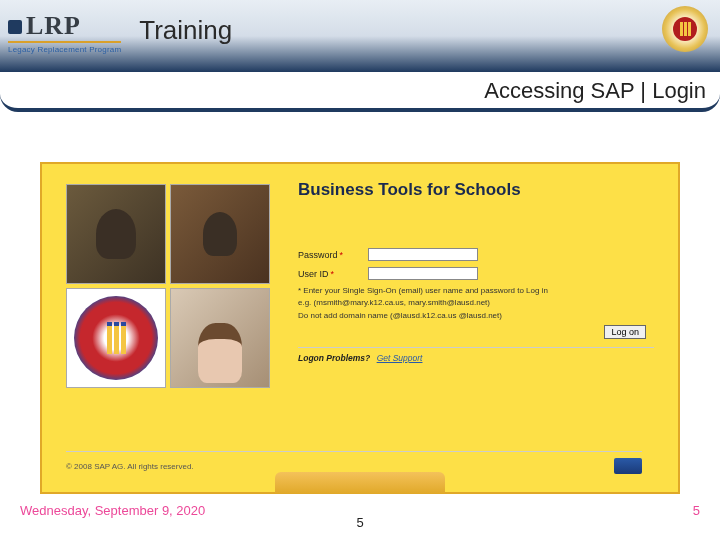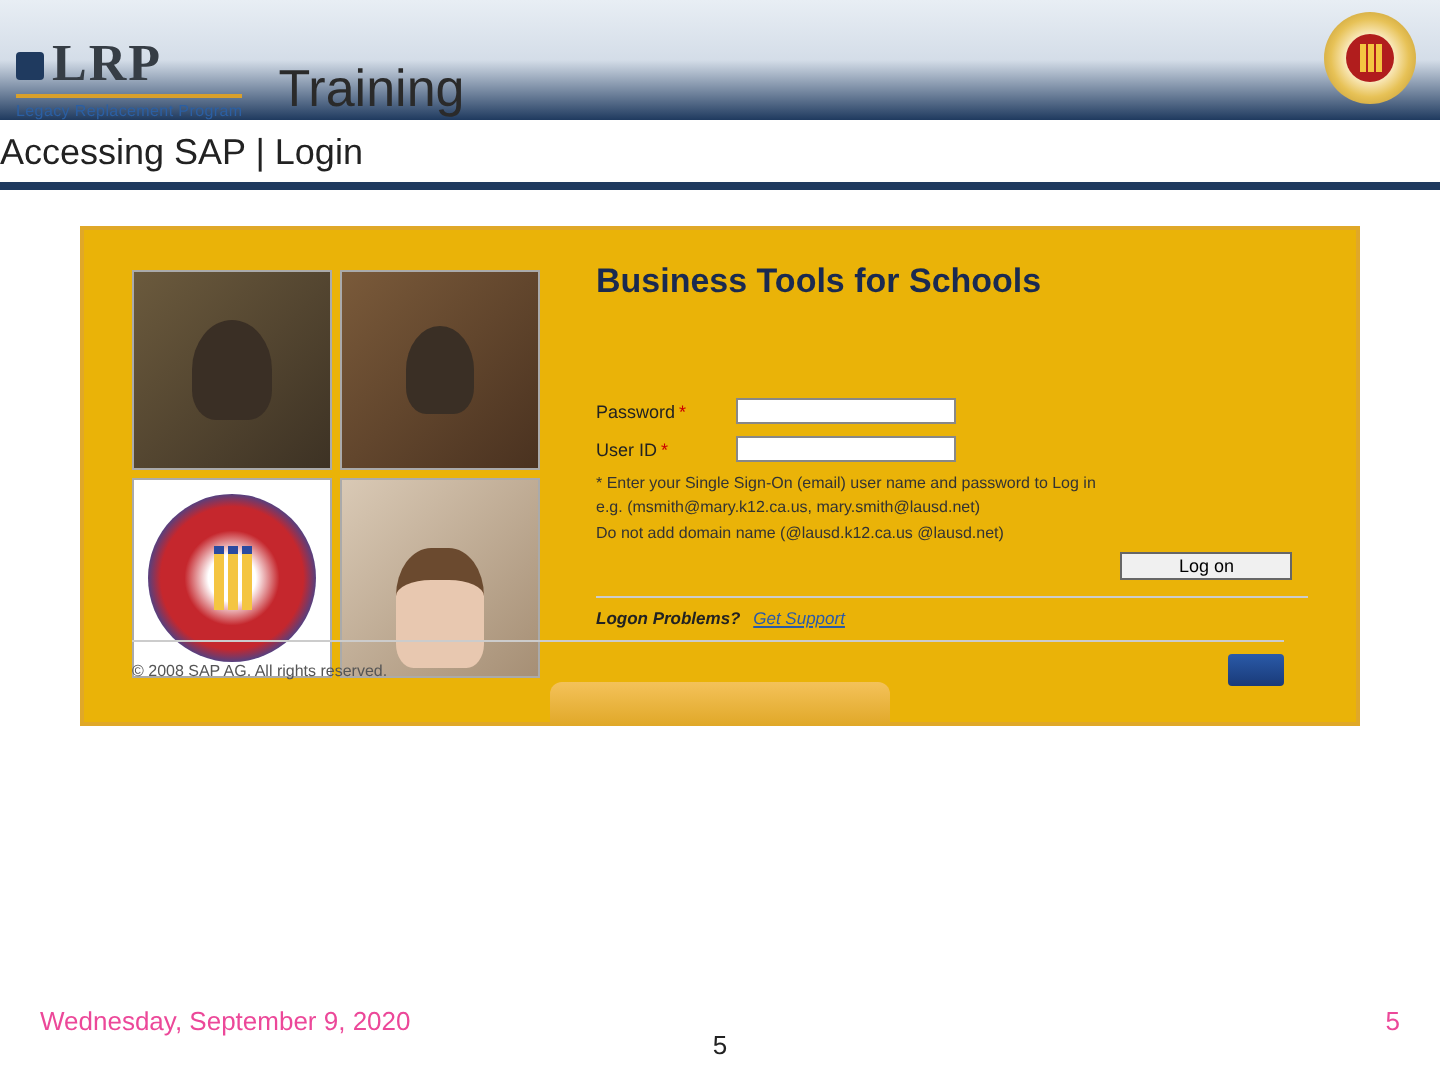--- a/index.html
+++ b/index.html
@@ -5,25 +5,25 @@
   * { box-sizing: border-box; margin: 0; padding: 0; }
   body {
     width: 720px;
     height: 540px;
     font-family: Arial, sans-serif;
     background: #fff;
     position: relative;
     overflow: hidden;
   }
   .header-band {
-    height: 60px;
+    height: 72px;
     background: linear-gradient(to bottom, #e8eef4 0%, #d4dde8 50%, #1f3a5f 100%);
     position: relative;
     display: flex;
-    align-items: flex-end;
+    align-items: center;
   }
   .lrp-block {
     display: flex;
     flex-direction: column;
     margin-left: 8px;
     margin-top: -8px;
   }
   .lrp-logo {
     display: flex;
     align-items: baseline;
@@ -70,32 +70,35 @@
     width: 24px; height: 24px;
     border-radius: 50%;
     background: #b11d1d;
     display: flex; align-items:center; justify-content:center;
   }
   .seal-pencils { display:flex; gap:1px; }
   .seal-pencils span { width:3px; height:14px; background:#f4c542; display:block; }
   .subheader {
     background: #fff;
     padding: 6px 14px 4px 0;
-    font-size: 18px;
+    font-size: 22px;
     color: #222;
+    text-align: right;
     border-bottom: 4px solid #1f3a5f;
+    border-radius: 18px;
   }
   .main {
     padding: 18px 40px 0 40px;
   }
   .portal {
     border: 2px solid #e0a828;
-    background: #eab308;
-    height: 250px;
+    background: #fde047;
+    height: 332px;
     position: relative;
+    margin-top: 32px;
   }
   .portal-inner {
     padding: 20px 24px 0 24px;
     display: flex;
   }
   .img-grid {
     display: grid;
     grid-template-columns: 100px 100px;
     grid-template-rows: 100px 100px;
     gap: 4px;
@@ -158,21 +161,21 @@
     margin-top: 2px;
   }
   .logon-row {
     display: flex;
     justify-content: flex-end;
     margin-top: 4px;
     padding-right: 8px;
   }
   .logon-btn {
     font-size: 9px;
-    padding: 1px 28px;
+    padding: 1px 6px;
     border: 1px solid #666;
     background: #f0f0f0;
     cursor: pointer;
   }
   .divider {
     border-top: 1px solid #ccc;
     margin: 8px 0 5px 0;
   }
   .help-row {
     font-size: 8.5px;

